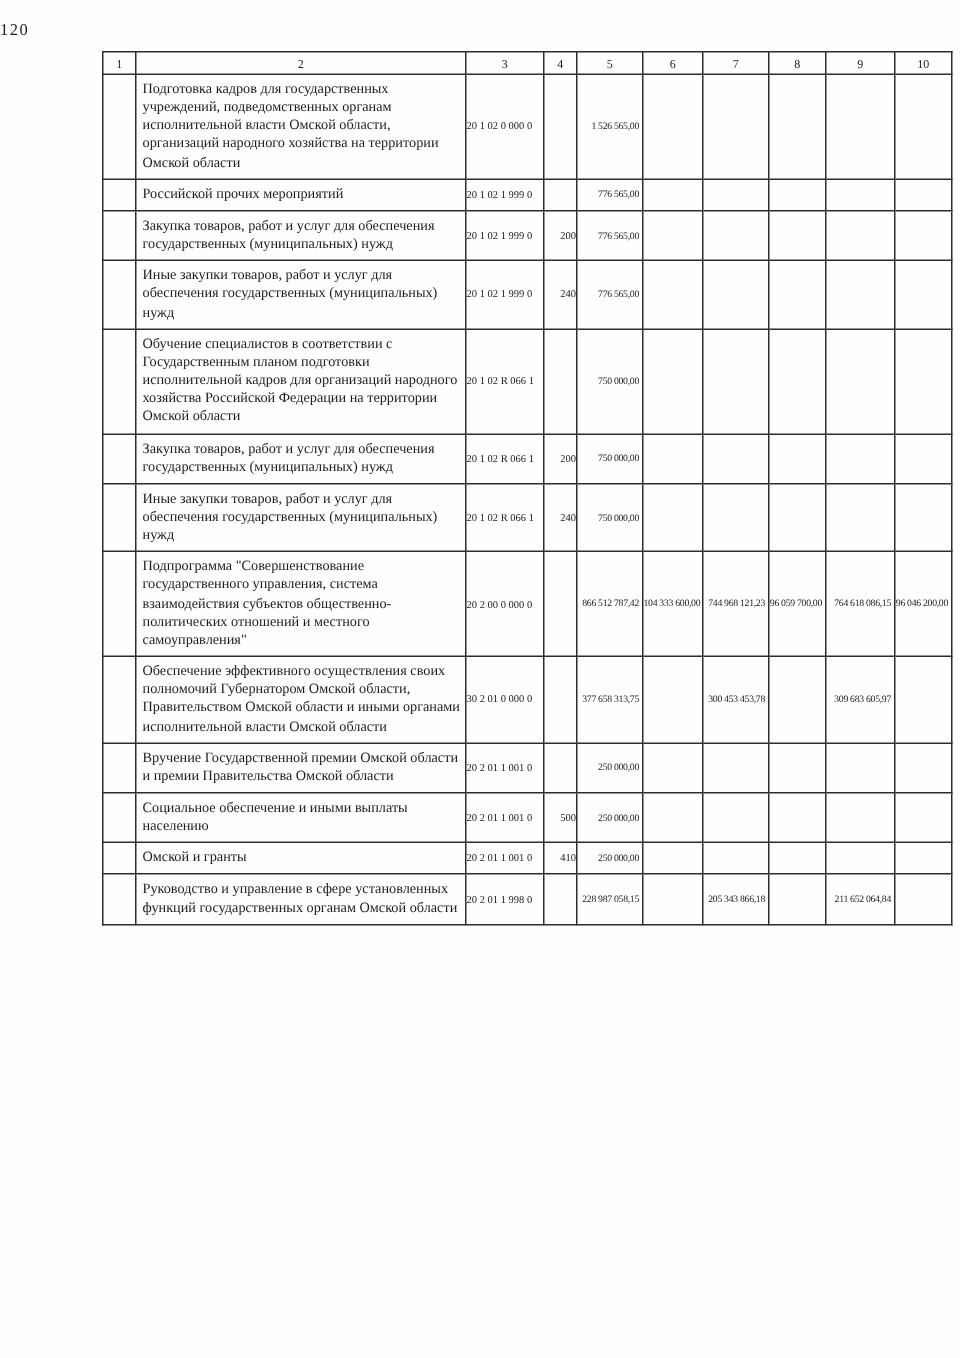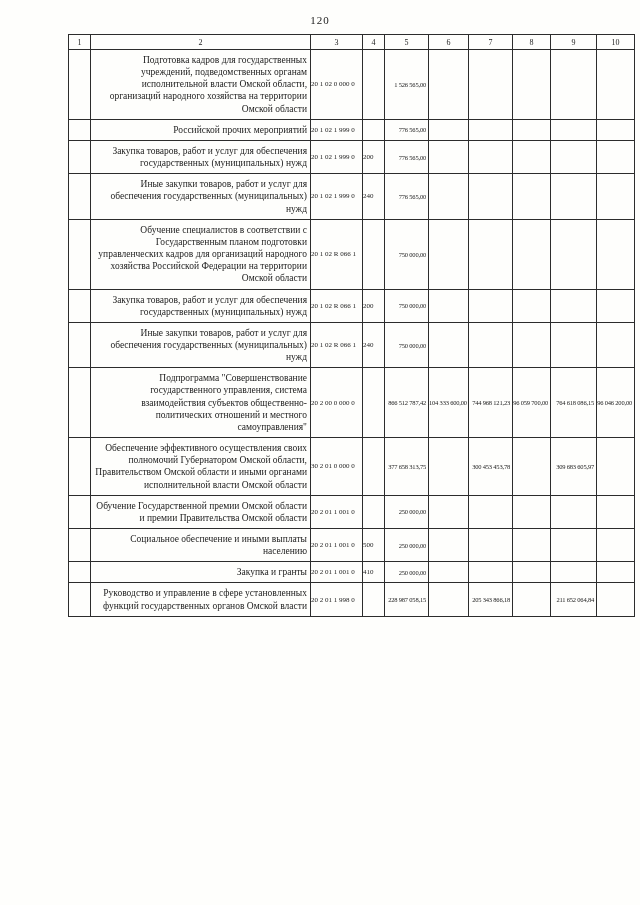--- a/index.html
+++ b/index.html
@@ -10,21 +10,20 @@
     height: 905px;
     margin: 0 auto;
     background: #fefefc;
     color: #1c1c1c;
     font-family: "Liberation Serif", serif;
     overflow: hidden;
   }
   .pageno {
     padding-top: 14px;
     width: 100%;
-    text-align: center;
     font-size: 11px;
     letter-spacing: 1px;
   }
   table.budget {
     border-collapse: collapse;
     table-layout: fixed;
     width: 566px;
     margin: 8px 0 0 68px;
   }
   table.budget td {
@@ -34,34 +33,34 @@
   }
   tr.hdr td {
     font-size: 8px;
     text-align: center;
     height: 15px;
     padding: 1px;
   }
   td.idx { padding: 1px; }
   td.name {
     vertical-align: top;
-    text-align: right;
+    text-align: left;
     font-size: 9.5px;
     line-height: 1.28;
     padding: 4px 3px 4px 4px;
   }
   td.code {
     font-size: 7px;
     text-align: left;
     white-space: nowrap;
     padding: 1px 0;
   }
   td.vr {
     font-size: 7px;
-    text-align: left;
+    text-align: right;
     padding: 1px 0;
   }
   td.amt {
     font-size: 6.5px;
     text-align: right;
     white-space: nowrap;
     letter-spacing: -0.2px;
     padding: 1px 2px 1px 0;
   }
 </style>
@@ -141,21 +140,21 @@
     <td class="vr">240</td>
     <td class="amt">776 565,00</td>
     <td class="amt"></td>
     <td class="amt"></td>
     <td class="amt"></td>
     <td class="amt"></td>
     <td class="amt"></td>
   </tr>
         <tr>
     <td class="idx"></td>
-    <td class="name">Обучение специалистов в соответствии с Государственным планом подготовки управленческих кадров для организаций народного хозяйства Российской Федерации на территории Омской области</td>
+    <td class="name">Обучение специалистов в соответствии с Государственным планом подготовки исполнительной кадров для организаций народного хозяйства Российской Федерации на территории Омской области</td>
     <td class="code">20 1 02 R 066 1</td>
     <td class="vr"></td>
     <td class="amt">750 000,00</td>
     <td class="amt"></td>
     <td class="amt"></td>
     <td class="amt"></td>
     <td class="amt"></td>
     <td class="amt"></td>
   </tr>
         <tr>
@@ -201,21 +200,21 @@
     <td class="vr"></td>
     <td class="amt">377 658 313,75</td>
     <td class="amt"></td>
     <td class="amt">300 453 453,78</td>
     <td class="amt"></td>
     <td class="amt">309 683 605,97</td>
     <td class="amt"></td>
   </tr>
         <tr>
     <td class="idx"></td>
-    <td class="name">Обучение Государственной премии Омской области и премии Правительства Омской области</td>
+    <td class="name">Вручение Государственной премии Омской области и премии Правительства Омской области</td>
     <td class="code">20 2 01 1 001 0</td>
     <td class="vr"></td>
     <td class="amt">250 000,00</td>
     <td class="amt"></td>
     <td class="amt"></td>
     <td class="amt"></td>
     <td class="amt"></td>
     <td class="amt"></td>
   </tr>
         <tr>
@@ -225,33 +224,33 @@
     <td class="vr">500</td>
     <td class="amt">250 000,00</td>
     <td class="amt"></td>
     <td class="amt"></td>
     <td class="amt"></td>
     <td class="amt"></td>
     <td class="amt"></td>
   </tr>
         <tr>
     <td class="idx"></td>
-    <td class="name">Закупка и гранты</td>
+    <td class="name">Омской и гранты</td>
     <td class="code">20 2 01 1 001 0</td>
     <td class="vr">410</td>
     <td class="amt">250 000,00</td>
     <td class="amt"></td>
     <td class="amt"></td>
     <td class="amt"></td>
     <td class="amt"></td>
     <td class="amt"></td>
   </tr>
         <tr>
     <td class="idx"></td>
-    <td class="name">Руководство и управление в сфере установленных функций государственных органов Омской власти</td>
+    <td class="name">Руководство и управление в сфере установленных функций государственных органам Омской области</td>
     <td class="code">20 2 01 1 998 0</td>
     <td class="vr"></td>
     <td class="amt">228 987 058,15</td>
     <td class="amt"></td>
     <td class="amt">205 343 866,18</td>
     <td class="amt"></td>
     <td class="amt">211 652 064,84</td>
     <td class="amt"></td>
   </tr>
       </tbody>

